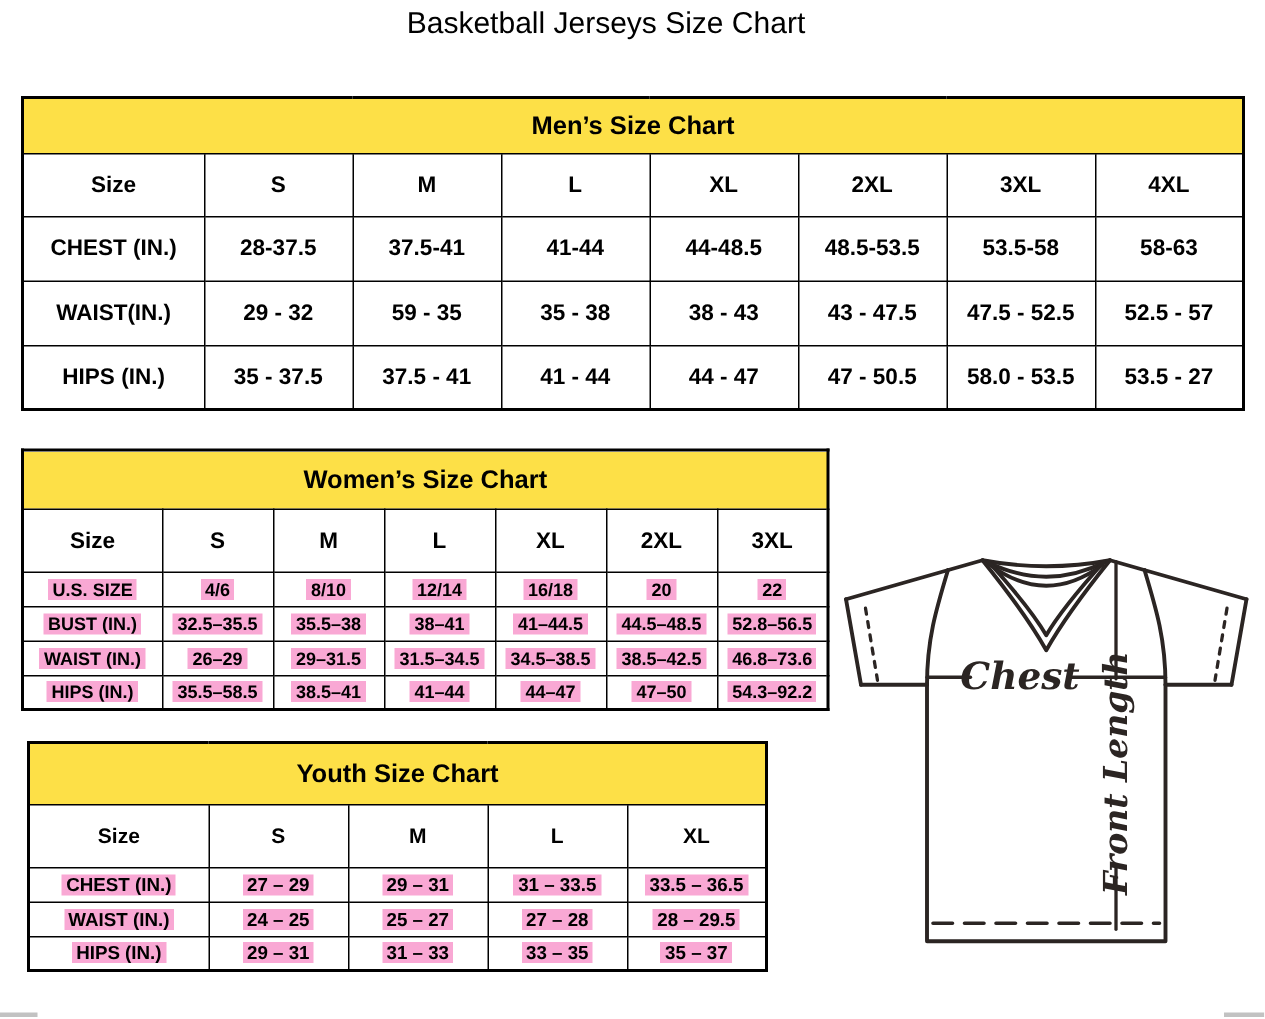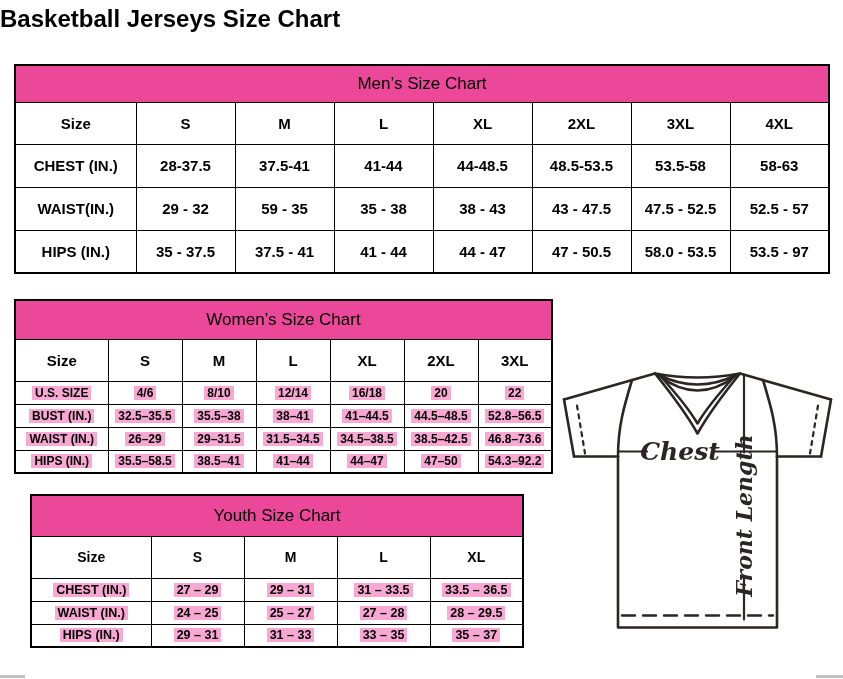--- a/index.html
+++ b/index.html
@@ -1,37 +1,37 @@
 <!DOCTYPE html>
 <html><head>
 <meta charset="utf-8">
 <style>
   html,body{margin:0;padding:0;background:#fff;}
   .page{
     position:relative;width:843px;height:679px;background:#ffffff;
     font-family:"Liberation Sans",sans-serif;color:#000;overflow:hidden;
   }
   .page-title{
-    position:absolute;left:0;top:5px;width:808px;text-align:left;
-    font-size:24px;font-weight:bold;letter-spacing:0px;
+    position:absolute;left:0;top:5px;width:808px;text-align:center;
+    font-size:20px;font-weight:normal;letter-spacing:0px;
   }
   table{border-collapse:collapse;table-layout:fixed;position:absolute;background:#fff;}
   table, td, th{border:1.5px solid #000;}
   table{border-width:2px;}
   th,td{text-align:center;vertical-align:middle;padding:0;overflow:hidden;white-space:nowrap;}
-  .band{background:#ec4899;font-size:17px;font-weight:normal;}
+  .band{background:#fde047;font-size:17px;font-weight:bold;}
   .mens-table{left:14px;top:64px;width:814px;}
   .mens-table .band-row{height:37px;}
   .mens-table .size-row{height:42px;font-size:15px;font-weight:bold;}
   .mens-table .data-row{height:43px;font-size:15px;font-weight:bold;}
   .womens-table{left:14px;top:299px;width:537px;}
   .womens-table .band-row{height:39px;}
   .womens-table .size-row{height:42px;font-size:15px;font-weight:bold;}
   .womens-table .data-row{height:23px;font-size:12px;font-weight:bold;}
-  .youth-table{left:30px;top:494px;width:492px;}
+  .youth-table{left:18px;top:494px;width:492px;}
   .youth-table .band-row{height:41px;}
   .youth-table .size-row{height:42px;font-size:14px;font-weight:bold;}
   .youth-table .data-row{height:23px;font-size:12.5px;font-weight:bold;}
   .hl{background:#f9a8d4;padding:0 3px;}
   .jersey{position:absolute;left:556px;top:359px;width:285px;height:305px;}
   .jersey text{
     font-family:"DejaVu Serif","Liberation Serif",serif;
     font-weight:bold;font-style:italic;fill:#2b2523;
   }
   .corner-bar{position:absolute;height:3px;background:#c2c2c2;}
@@ -91,21 +91,21 @@
       <td>52.5 - 57</td>
     </tr>
     <tr class="data-row">
       <td>HIPS (IN.)</td>
       <td>35 - 37.5</td>
       <td>37.5 - 41</td>
       <td>41 - 44</td>
       <td>44 - 47</td>
       <td>47 - 50.5</td>
       <td>58.0 - 53.5</td>
-      <td>53.5 - 97</td>
+      <td>53.5 - 27</td>
     </tr>
   </tbody>
     </table>
 
   <table class="womens-table">
     <colgroup>
       <col style="width:93px">
         <col style="width:74px">
         <col style="width:74px">
         <col style="width:74px">

